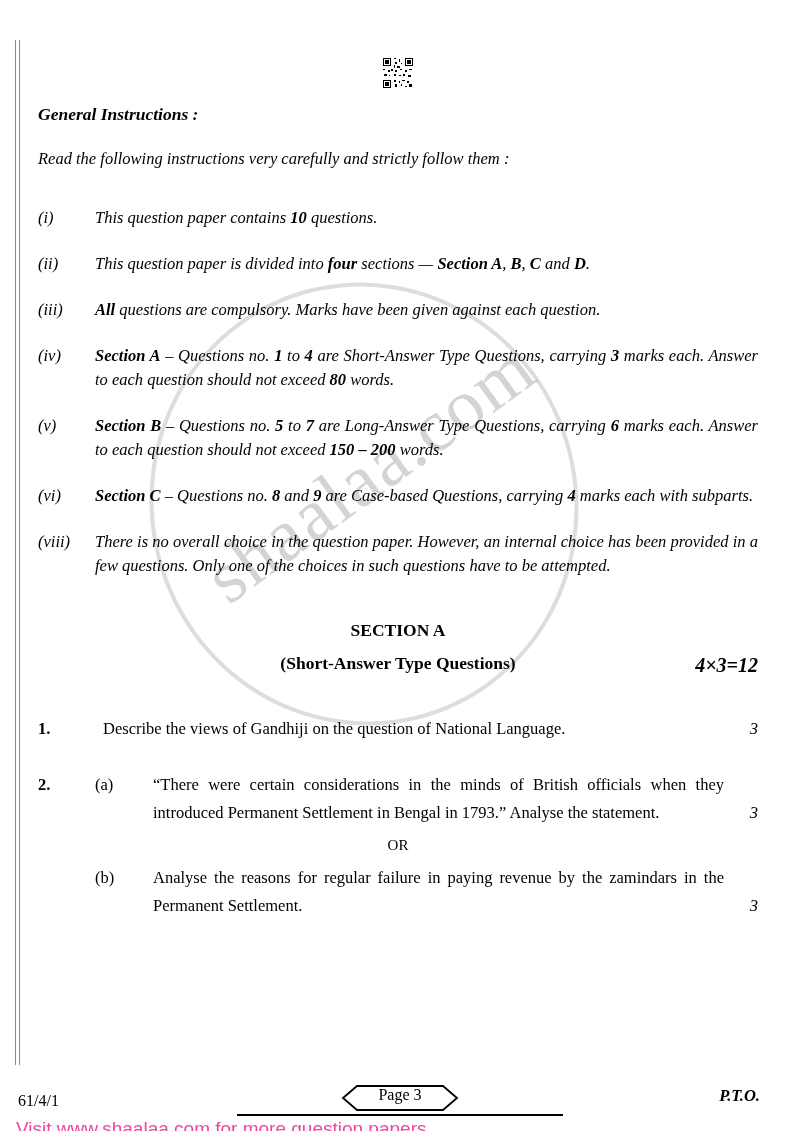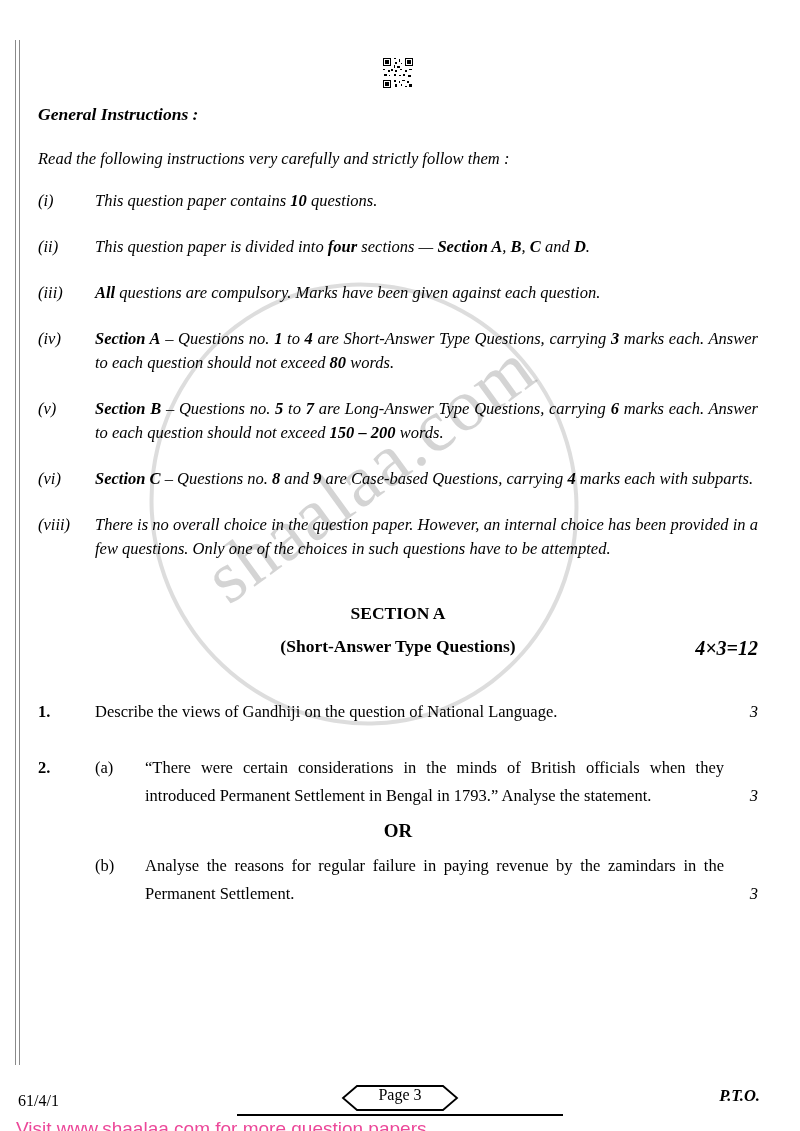--- a/index.html
+++ b/index.html
@@ -21,36 +21,36 @@
   }
   .wm-text{
     position:absolute;left:130px;top:430px;width:480px;text-align:center;
     transform:rotate(-36deg);font-size:74px;letter-spacing:2px;
     color:rgba(120,120,120,0.32);z-index:0;white-space:nowrap;
   }
   .content{position:relative;z-index:1;padding:58px 42px 0 38px;}
   .qr-wrap{text-align:center;margin-bottom:12px;}
   .qr{display:inline-block;width:30px;height:30px;}
   .gi-title{font-weight:bold;font-style:italic;font-size:17.5px;margin-bottom:24px;}
-  .gi-intro{font-style:italic;font-size:16.5px;margin-bottom:20px;}
+  .gi-intro{font-style:italic;font-size:16.5px;margin-bottom:37px;}
   .instr-item{display:flex;font-style:italic;font-size:16.5px;line-height:24px;margin-bottom:22px;}
   .instr-num{width:57px;flex:none;}
   .instr-text{flex:1;text-align:justify;}
   .section-title{text-align:center;font-weight:bold;font-size:17.5px;margin-top:42px;}
   .section-sub-row{position:relative;margin-top:12px;height:26px;}
   .section-sub{text-align:center;font-weight:bold;font-size:17.5px;}
   .section-marks{position:absolute;right:0;top:1px;font-weight:bold;font-style:italic;font-size:20px;}
   .question{display:flex;font-size:16.5px;line-height:28px;}
   .q1{margin-top:36px;}
   .q2a{margin-top:28px;}
   .q-num{width:57px;flex:none;font-weight:bold;}
   .q-letter{width:50px;flex:none;}
-  .q-body{flex:1;text-align:justify;}
+  .q-body{flex:1;text-align:justify;margin-left:8px;}
   .q-marks{width:34px;flex:none;text-align:right;font-style:italic;align-self:flex-end;}
-  .or-row{text-align:center;font-weight:bold;font-size:19px;margin:10px 0 10px 0;}
+  .or-row{text-align:center;font-weight:normal;font-size:15px;margin:10px 0 10px 0;}
   
   .footer{position:absolute;left:0;right:0;top:1084px;z-index:1;height:50px;}
   .f-code{position:absolute;left:18px;top:8px;font-size:16px;}
   .f-pto{position:absolute;right:40px;top:2px;font-weight:bold;font-style:italic;font-size:16.5px;}
   .page-box{position:absolute;left:341px;top:0;width:118px;height:28px;}
   .page-box svg{position:absolute;left:0;top:0;}
   .page-label{position:absolute;left:0;top:2px;width:118px;text-align:center;font-size:16px;}
   .f-line{position:absolute;left:237px;top:30px;width:326px;border-top:2px solid #000;}
   .bottom-bar{
     position:absolute;left:16px;top:1118px;z-index:1;

